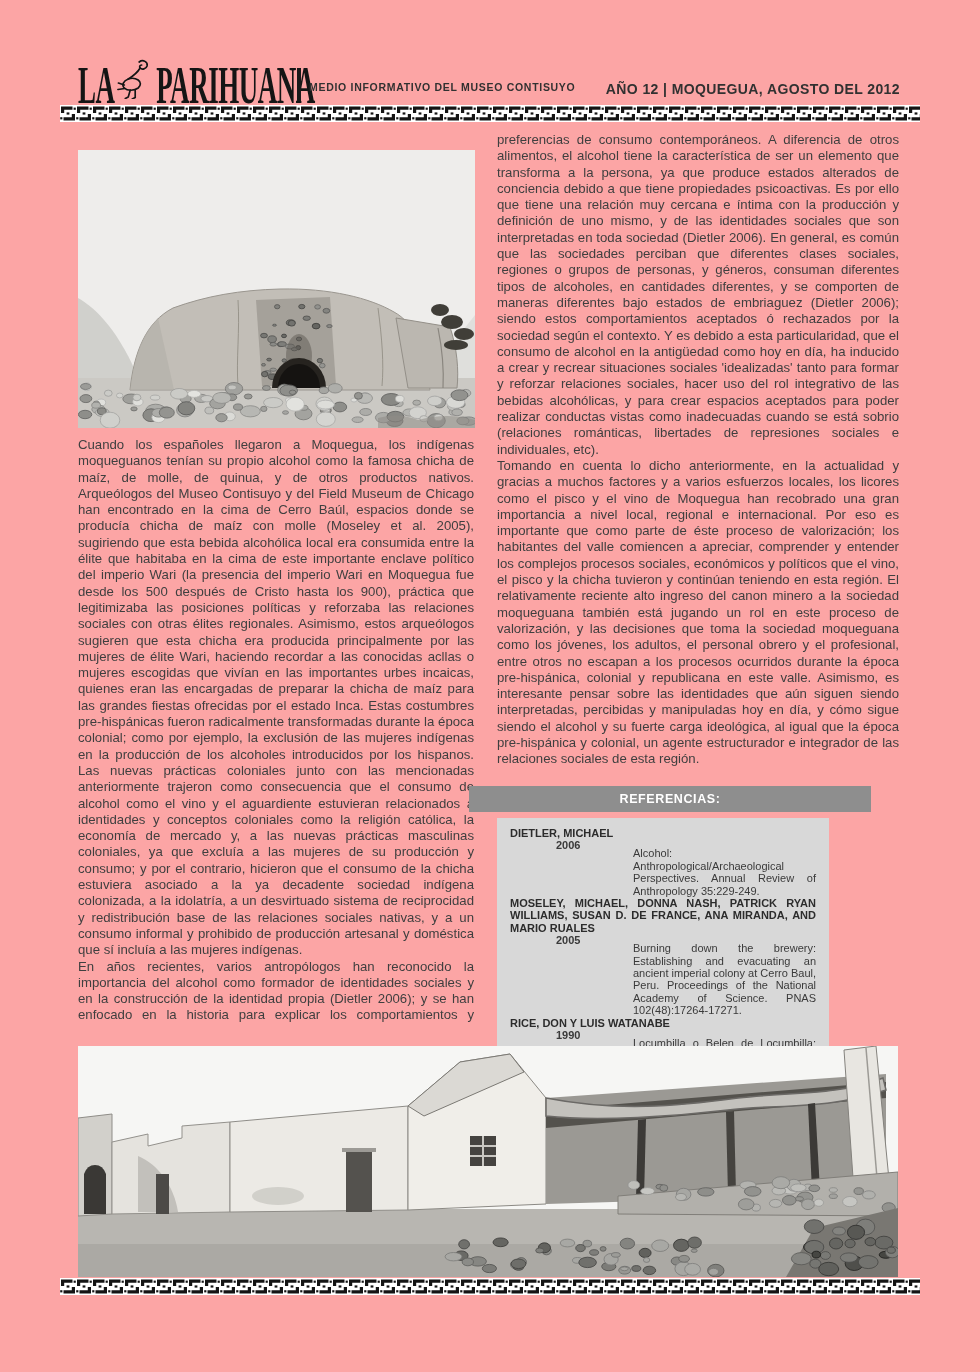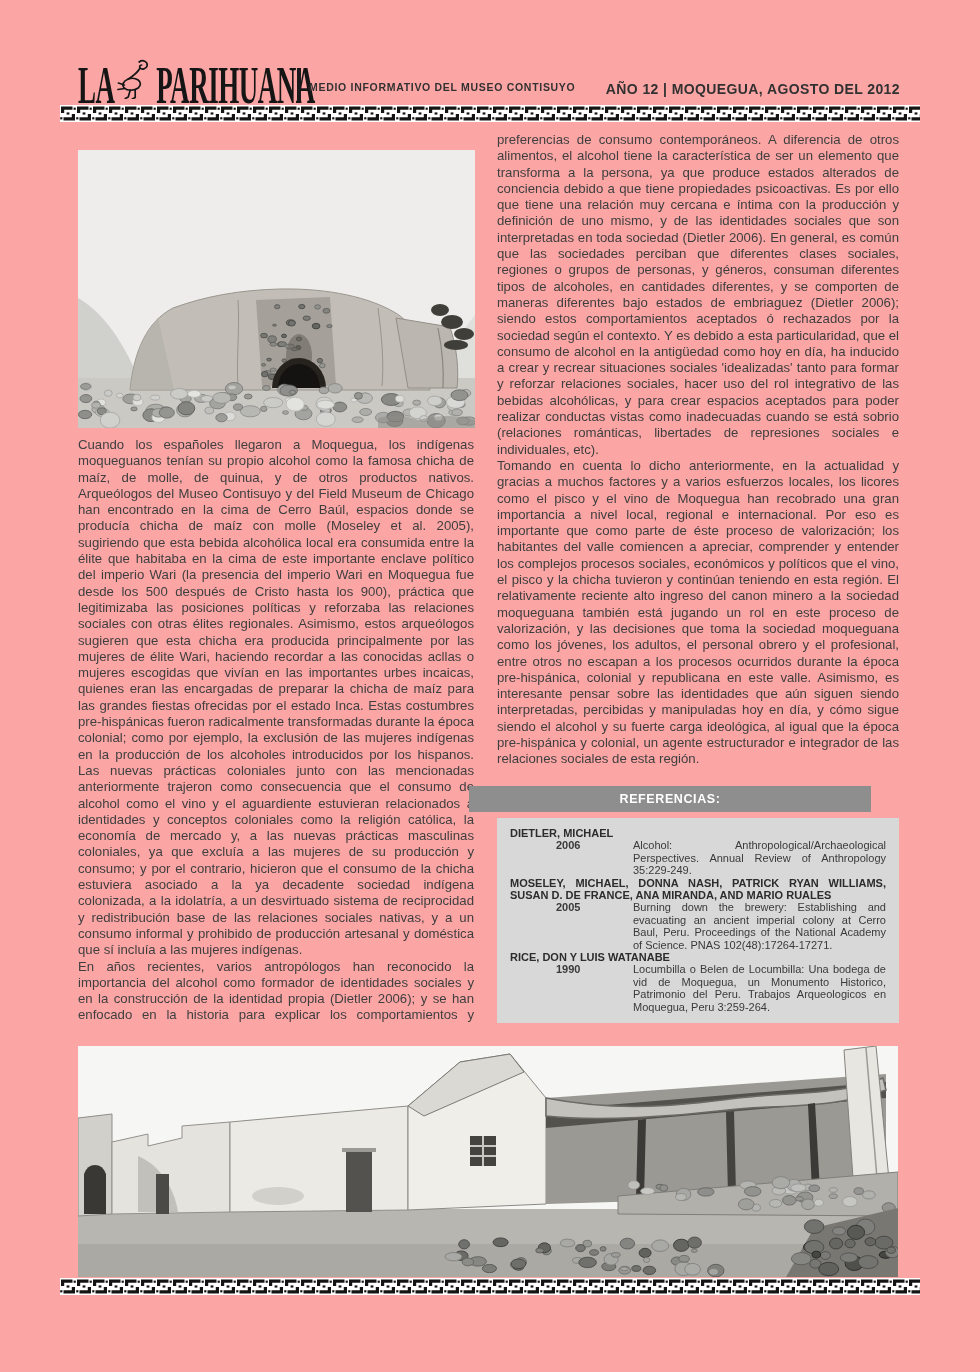--- a/index.html
+++ b/index.html
@@ -31,26 +31,26 @@
   .col{position:absolute;}
   .col p{margin:0;text-align:justify;font-size:13.2px;line-height:16.3px;}
   .col-left{left:78px;top:437px;width:396px;}
   .col-right{left:497px;top:132px;width:402px;}
   .force-justify{text-align-last:justify;}
 
   
   .ref-header{position:absolute;left:469px;top:786px;width:402px;height:26px;background:#8e8e8e;
         color:#ffffff;font-weight:700;font-size:12.5px;letter-spacing:0.6px;
         display:flex;align-items:center;justify-content:center;}
-  .ref-block{position:absolute;left:497px;top:818px;width:402px;background:#d8d8d8;
+  .ref-block{position:absolute;left:497px;top:818px;width:332px;background:#d8d8d8;
         box-sizing:border-box;padding:9px 13px 10px;font-size:11px;line-height:12.4px;color:#3a3a3a;}
   .ref-authors{font-weight:700;color:#2c2c2c;text-align:justify;}
   .ref-row{display:flex;padding-left:46px;gap:41px;}
   .ref-year{font-weight:700;flex:none;width:36px;}
-  .ref-text{flex:1;text-align:justify;}
+  .ref-text{flex:1;text-align:justify;margin-top:8px;}
 
   
   .footer-badge{position:absolute;left:70px;top:1290px;width:90px;height:60px;}
   .footer-bird{position:absolute;left:0;top:0;}
   .page-circle{position:absolute;left:30px;top:8px;width:41px;height:41px;border-radius:50%;
         background:#141414;color:#ffffff;display:flex;align-items:center;justify-content:center;
         font-size:19px;font-weight:700;letter-spacing:0.5px;}
 </style>
 </head>
 <body>

